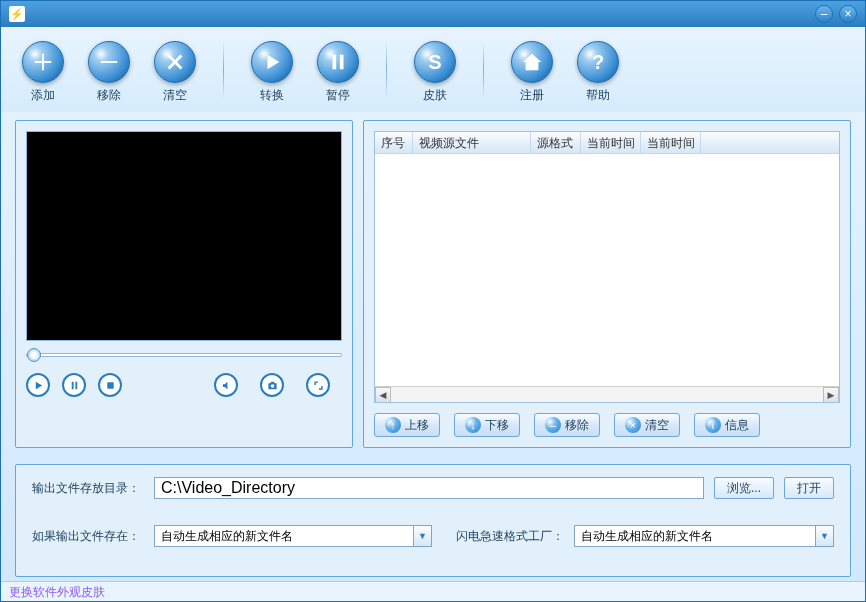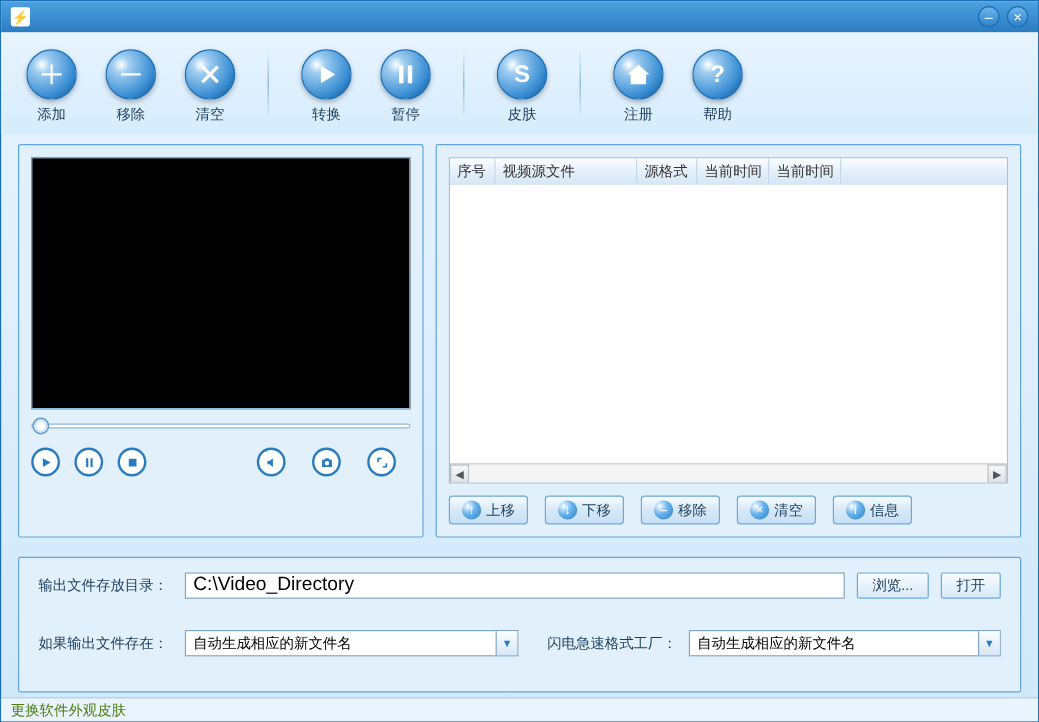--- a/index.html
+++ b/index.html
@@ -40,21 +40,21 @@
 .action-btn .mini { width:16px; height:16px; border-radius:50%; background: radial-gradient(circle at 30% 30%,#fff 0%,#6cb6ef 40%,#2a7cc0 100%); display:flex; align-items:center; justify-content:center; color:#fff; font-size:11px; }
 .bottom { padding:8px 14px 4px; }
 .bpanel { border:1px solid #61a6dd; background:#e2f0fc; padding:12px 16px; }
 .brow { display:flex; align-items:center; gap:10px; margin-bottom:26px; }
 .brow .blabel { width:112px; color:#1c3d5a; }
 .text-input { height:22px; border:1px solid #7fa6c7; background:#fff; padding:2px 6px; font-family:inherit; font-size:16px; }
 .small-btn { height:22px; padding:0 12px; border:1px solid #6ea8d8; background: linear-gradient(#f7fbff,#d7e9f8); cursor:pointer; font-size:12px; color:#1c3d5a; border-radius:2px; }
 .combo { height:22px; border:1px solid #7fa6c7; background:#fff; display:flex; align-items:center; }
 .combo .cval { flex:1; padding:0 6px; overflow:hidden; white-space:nowrap; }
 .combo .carrow { width:18px; height:100%; border-left:1px solid #7fa6c7; display:flex; align-items:center; justify-content:center; cursor:pointer; background:linear-gradient(#fbfdff,#d6e7f6); color:#2a7cc0; font-size:9px; }
-.statusbar { height:20px; border-top:1px solid #b0cde6; background:#eaf4fe; padding:2px 8px; font-size:12px; color:#4d7c0f; }
+.statusbar { height:20px; border-top:1px solid #b0cde6; background:#eaf4fe; padding:2px 8px; font-size:12px; color:#8b5cf6; }
 </style>
 </head>
 <body>
 
 <div class="window">
   <div class="titlebar">
     <div class="icon">⚡</div>
     <div class="spacer"></div>
     <div class="win-btn">–</div>
     <div class="win-btn">×</div>

